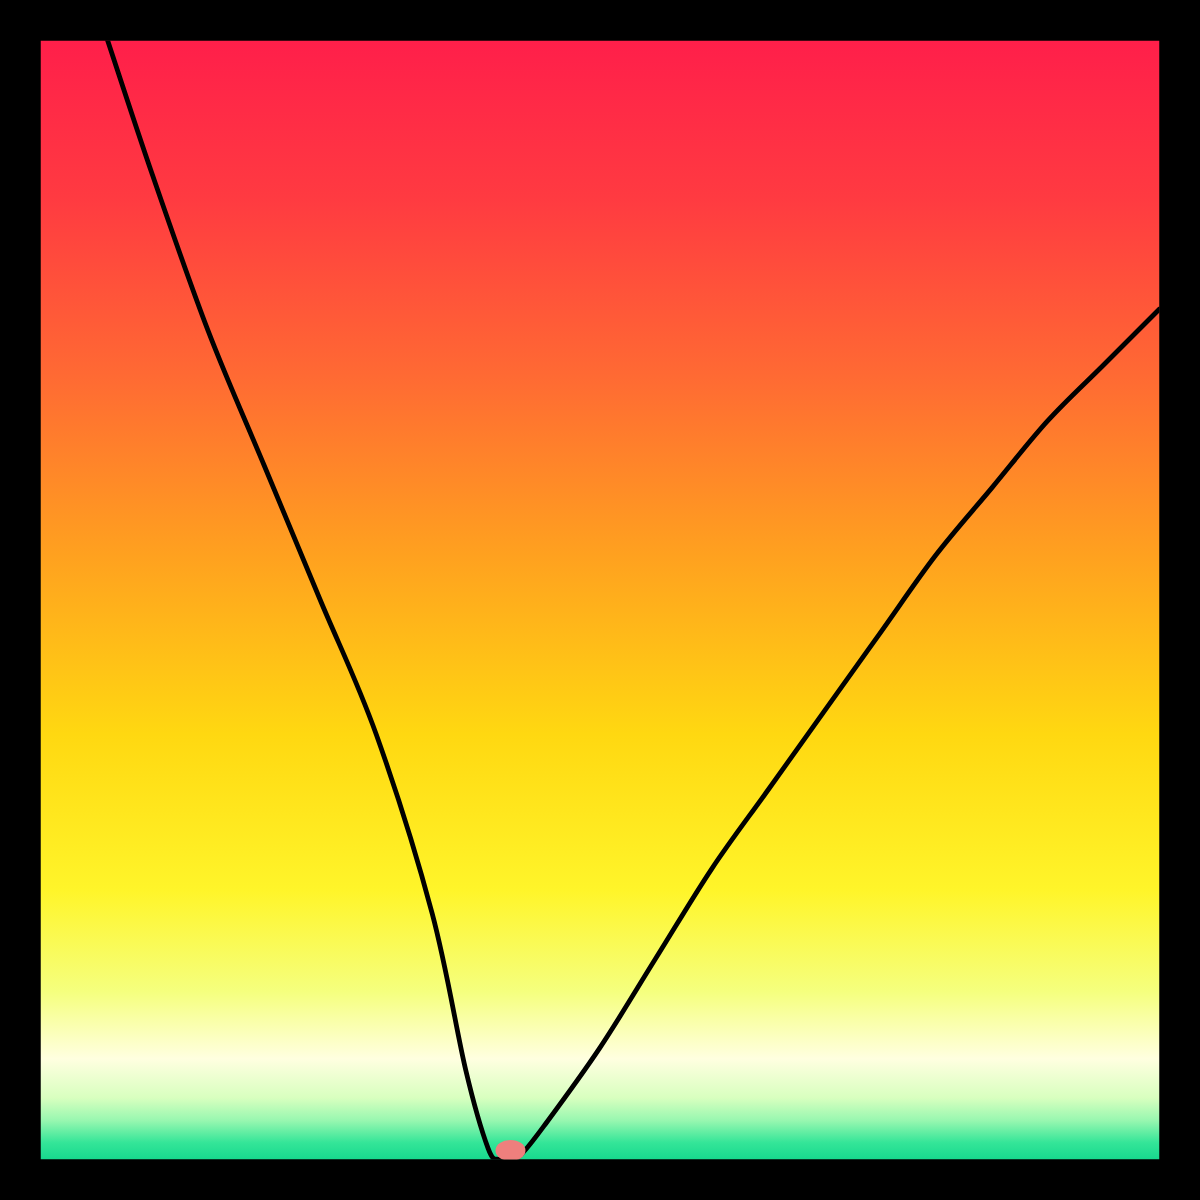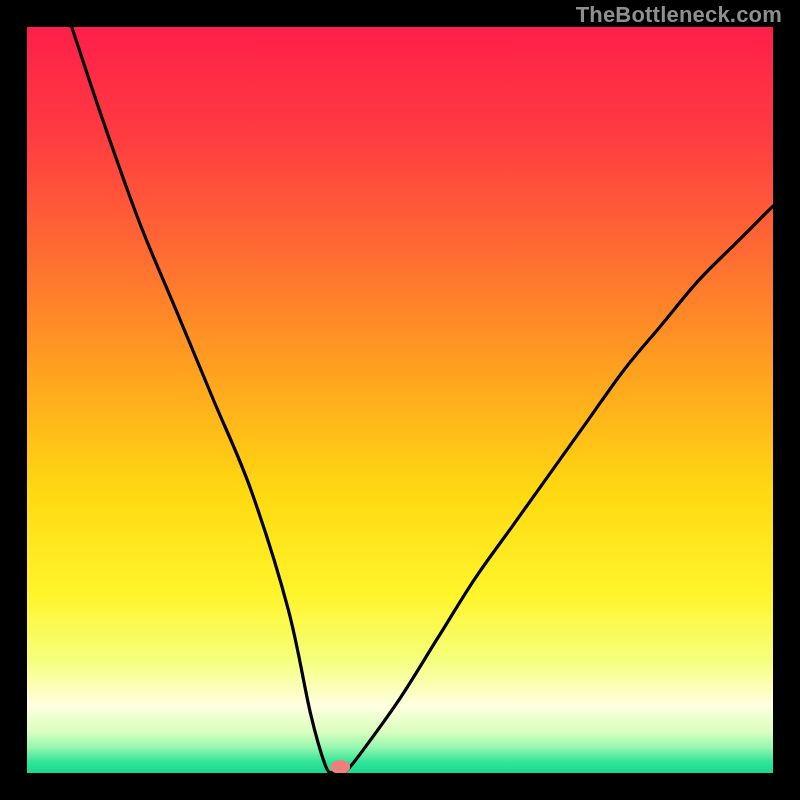--- a/index.html
+++ b/index.html
@@ -34,21 +34,20 @@
     left: 27px;
     width: 746px;
     height: 746px;
   }
   svg { display: block; }
 </style>
 </head>
 <body>
 
 <div class="frame">
-  <div class="watermark">TheBottleneck.com</div>
   <div class="plot-wrap">
     <svg id="plot-svg" viewBox="0 0 746 746" width="746" height="746">
       <defs>
         <linearGradient id="bg-grad" x1="0" y1="0" x2="0" y2="1">
             <stop offset="0%" stop-color="#ff1f4a"></stop>
             <stop offset="14.000000000000002%" stop-color="#ff3a41"></stop>
             <stop offset="30%" stop-color="#ff6a33"></stop>
             <stop offset="46%" stop-color="#ffa11f"></stop>
             <stop offset="62%" stop-color="#ffd811"></stop>
             <stop offset="76%" stop-color="#fff52a"></stop>

